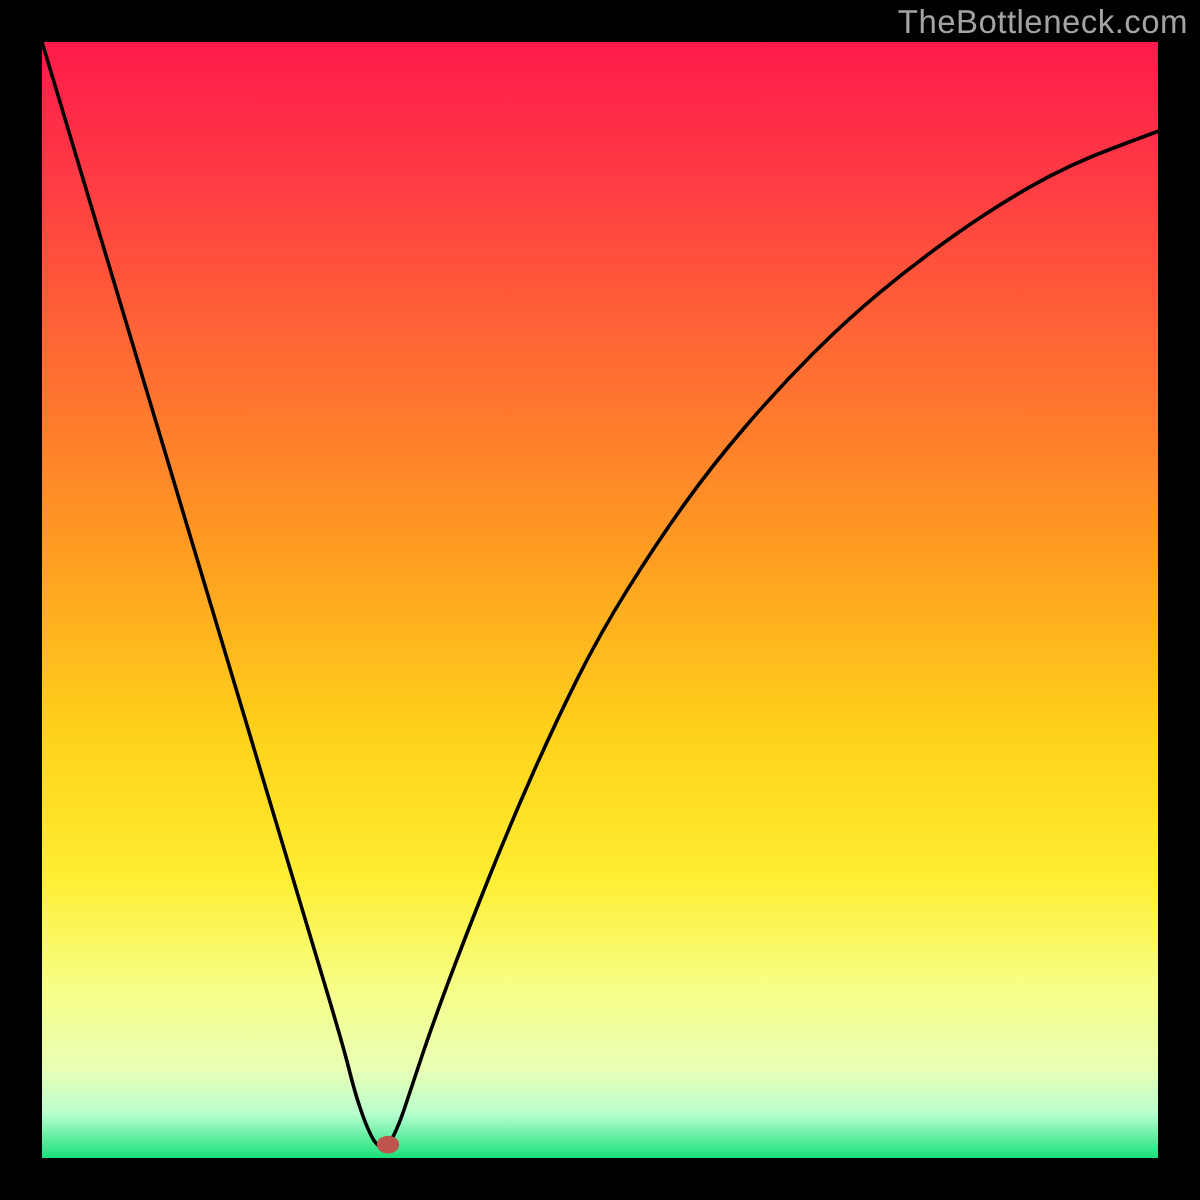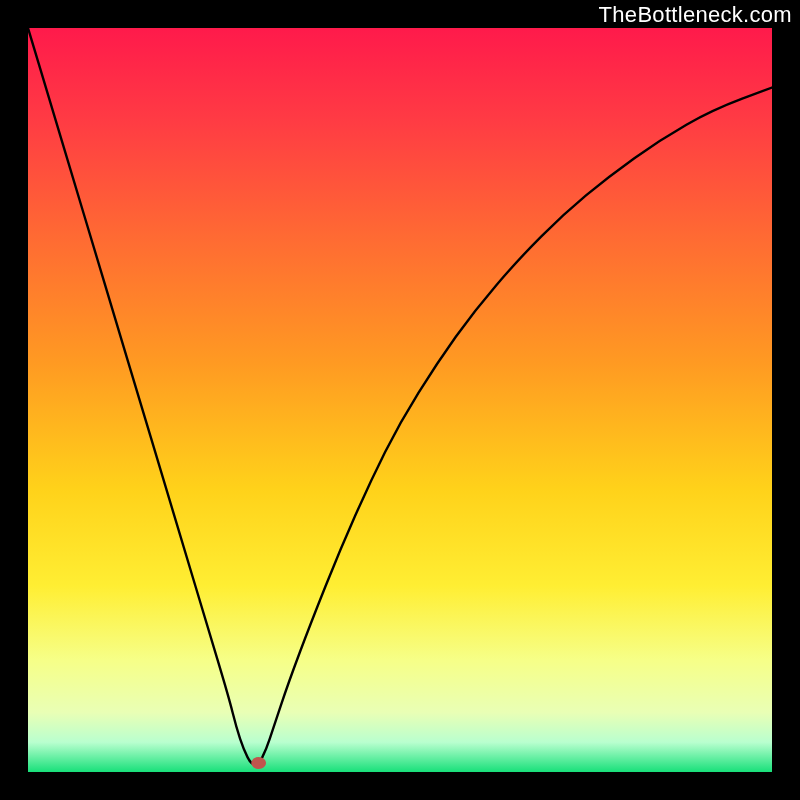--- a/index.html
+++ b/index.html
@@ -14,21 +14,21 @@
   .frame {
     position: relative;
     width: 800px;
     height: 800px;
     background: #000;
   }
   .watermark {
     position: absolute;
     top: 2px;
     right: 8px;
-    color: #ffffff;
+    color: #a3a3a3;
     font-size: 22px;
     font-weight: 500;
     letter-spacing: 0.3px;
     user-select: none;
   }
   .plot-wrap {
     position: absolute;
     left: 28px;
     top: 28px;
     width: 744px;

